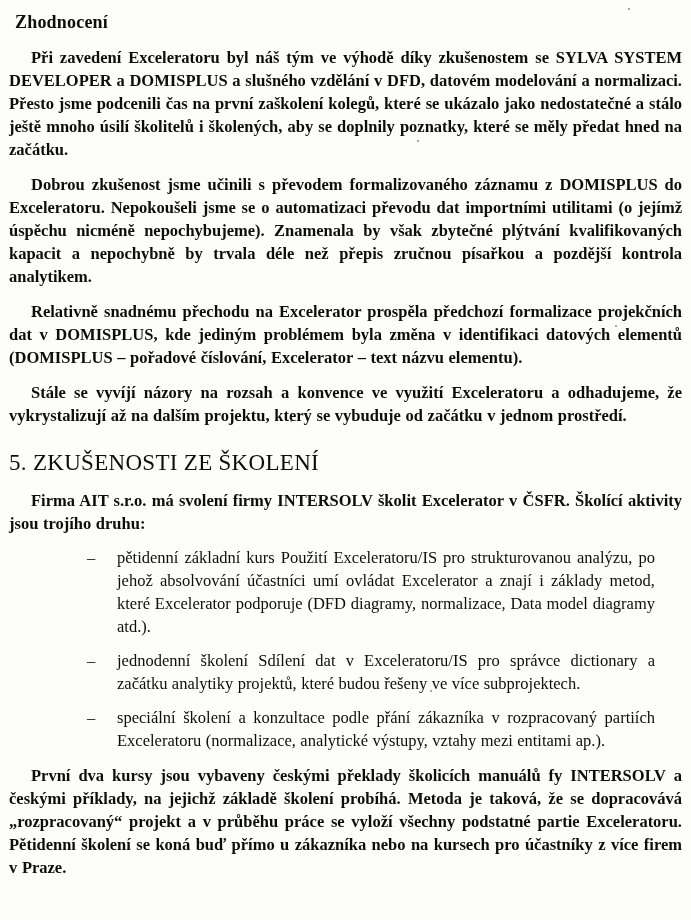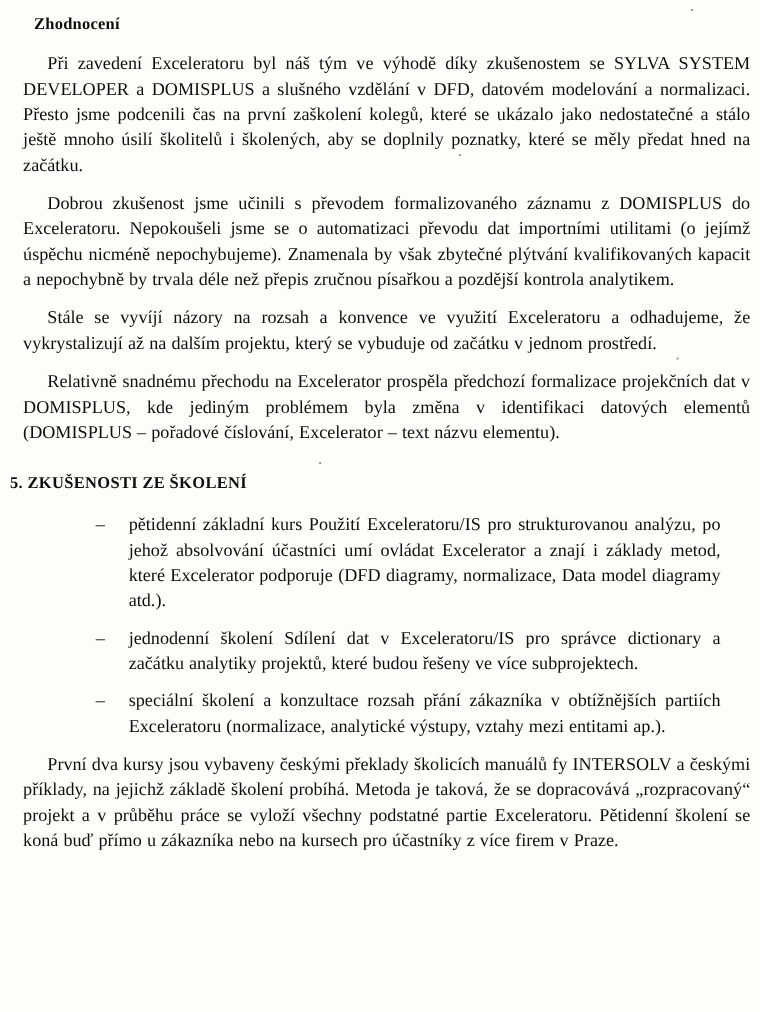--- a/index.html
+++ b/index.html
@@ -16,38 +16,39 @@
     color: #0d0d0d;
     font-family: "Liberation Serif", "DejaVu Serif", serif;
     font-size: 16.5px;
     line-height: 23px;
     overflow: hidden;
     box-sizing: border-box;
     padding: 10px 9px 0 9px;
     -webkit-font-smoothing: antialiased;
   }
   .h-small {
-    font-size: 15px;
+    font-size: 18px;
     font-weight: bold;
-    margin: 0 0 0 22px;
+    margin: 0 0 0 6px;
     line-height: 24px;
     letter-spacing: 0.2px;
   }
   .h-large {
-    font-size: 15px;
-    font-weight: bold;
+    font-size: 23px;
+    font-weight: normal;
     margin: 22px 0 4px 0;
     line-height: 28px;
     letter-spacing: 0.3px;
   }
   p.body-par {
-    margin: 12px 0 0 12px;
+    margin: 12px 0 0 0;
     text-align: justify;
     text-indent: 22px;
     word-spacing: 0.5px;
+    font-weight: bold;
   }
   .bullet-list {
     margin: 0;
   }
   .bullet-item {
     display: flex;
     margin: 11px 0 0 78px;
     width: 568px;
   }
   .bullet-dash {
@@ -74,42 +75,43 @@
 
 <div class="page">
 
   <h2 class="h-small">Zhodnocení</h2>
 
   <p class="body-par">Při zavedení Exceleratoru byl náš tým ve výhodě díky zkušenostem se SYLVA SYSTEM DEVELOPER a DOMISPLUS a slušného vzdělání v DFD, datovém modelování a normalizaci. Přesto jsme podcenili čas na první zaškolení kolegů, které se ukázalo jako nedostatečné a stálo ještě mnoho úsilí školitelů i školených, aby se doplnily poznatky, které se měly předat hned na začátku.</p>
 
   <p class="body-par">Dobrou zkušenost jsme učinili s převodem formalizovaného záznamu z DOMISPLUS do Exceleratoru. Nepokoušeli jsme se o automatizaci převodu dat importními utilitami (o jejímž úspěchu nicméně nepochybujeme). Znamenala by však zbytečné plýtvání kvalifikovaných kapacit a nepochybně by trvala déle než přepis zručnou písařkou a pozdější kontrola analytikem.</p>
 
 
+  <p class="body-par">Relativně snadnému přechodu na Excelerator prospěla předchozí formalizace projekčních dat v DOMISPLUS, kde jediným problémem byla změna v identifikaci datových elementů (DOMISPLUS – pořadové číslování, Excelerator – text názvu elementu).</p>
+
   <p class="body-par">Stále se vyvíjí názory na rozsah a konvence ve využití Exceleratoru a odhadujeme, že vykrystalizují až na dalším projektu, který se vybuduje od začátku v jednom prostředí.</p>
-
-  <p class="body-par">Relativně snadnému přechodu na Excelerator prospěla předchozí formalizace projekčních dat v DOMISPLUS, kde jediným problémem byla změna v identifikaci datových elementů (DOMISPLUS – pořadové číslování, Excelerator – text názvu elementu).</p>
 
   <h1 class="h-large">5. ZKUŠENOSTI ZE ŠKOLENÍ</h1>
 
+  <p class="body-par">Firma AIT s.r.o. má svolení firmy INTERSOLV školit Excelerator v ČSFR. Školící aktivity jsou trojího druhu:</p>
 
   <div class="bullet-list">
 
     <div class="bullet-item">
       <span class="bullet-dash">–</span>
       <span class="bullet-text">pětidenní základní kurs Použití Exceleratoru/IS pro strukturovanou analýzu, po jehož absolvování účastníci umí ovládat Excelerator a znají i základy metod, které Excelerator podporuje (DFD diagramy, normalizace, Data model diagramy atd.).</span>
     </div>
 
     <div class="bullet-item">
       <span class="bullet-dash">–</span>
       <span class="bullet-text">jednodenní školení Sdílení dat v Exceleratoru/IS pro správce dictionary a začátku analytiky projektů, které budou řešeny ve více subprojektech.</span>
     </div>
 
     <div class="bullet-item">
       <span class="bullet-dash">–</span>
-      <span class="bullet-text">speciální školení a konzultace rozsah přání zákazníka v obtížnějších partiích Exceleratoru (normalizace, analytické výstupy, vztahy mezi entitami ap.).</span>
+      <span class="bullet-text">speciální školení a konzultace podle přání zákazníka v rozpracovaný partiích Exceleratoru (normalizace, analytické výstupy, vztahy mezi entitami ap.).</span>
     </div>
 
   </div>
 
   <p class="body-par">První dva kursy jsou vybaveny českými překlady školicích manuálů fy INTERSOLV a českými příklady, na jejichž základě školení probíhá. Metoda je taková, že se dopracovává „rozpracovaný“ projekt a v průběhu práce se vyloží všechny podstatné partie Exceleratoru. Pětidenní školení se koná buď přímo u zákazníka nebo na kursech pro účastníky z více firem v Praze.</p>
 
   <span class="speck" style="left:628px; top:8px;"></span>
   <span class="speck" style="left:417px; top:140px;"></span>
   <span class="speck" style="left:615px; top:325px;"></span>
   <span class="speck" style="left:290px; top:420px;"></span>

